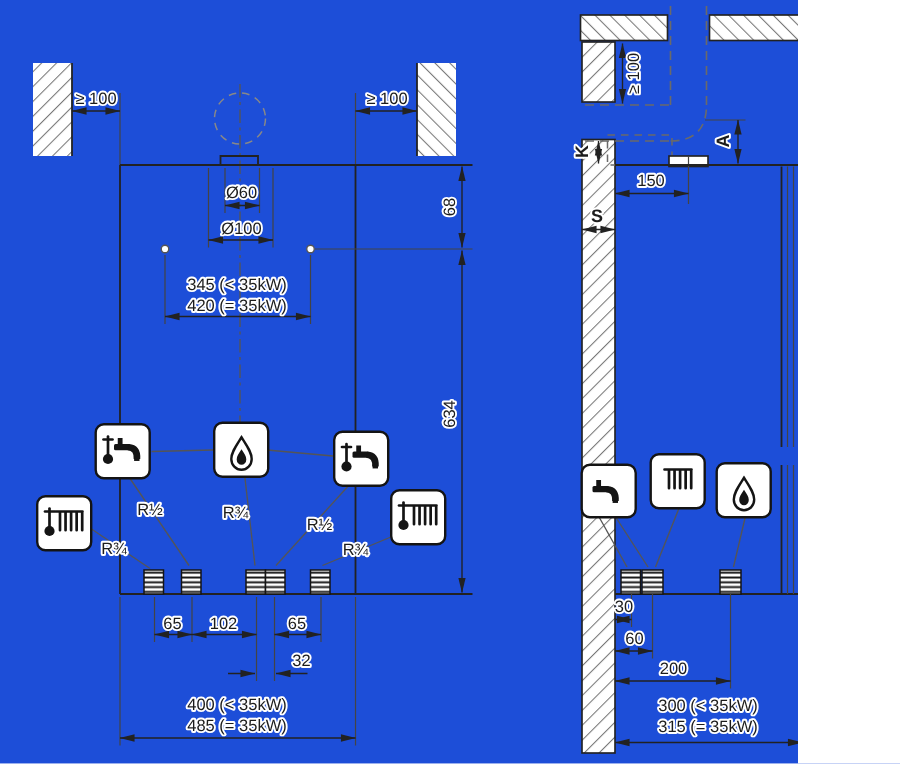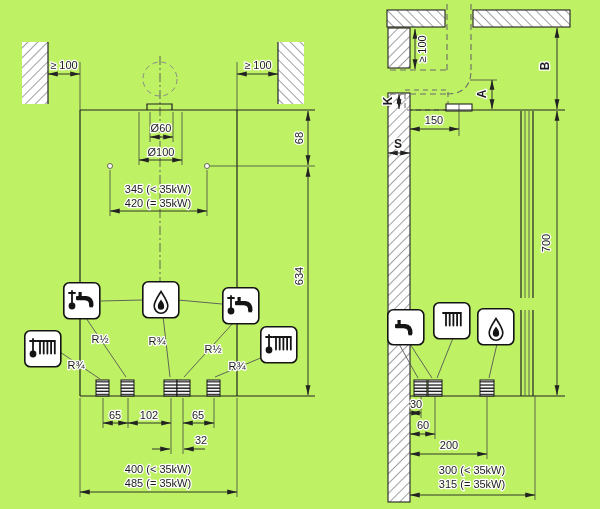--- a/index.html
+++ b/index.html
@@ -1,16 +1,16 @@
 <!DOCTYPE html>
 <html><head>
 <meta charset="utf-8">
 <style>
   html,body{margin:0;padding:0;background:#fff;}
-  .canvas{position:relative;width:600px;height:509px;background:#bef264;overflow:hidden;
+  .canvas{position:relative;width:532px;height:509px;background:#1d4ed8;overflow:hidden;
           font-family:"Liberation Sans", sans-serif;}
   svg{display:block;}
   text{font-family:"Liberation Sans", sans-serif;font-size:11px;fill:#1c1c1c;
        paint-order:stroke;stroke:#ffffff;stroke-width:2.5px;stroke-linejoin:round;}
   text.bold{font-weight:bold;font-size:12px;}
   .main{stroke:#222;stroke-width:1.2;fill:none;}
   .thin{stroke:#444;stroke-width:0.8;fill:none;}
   .dim{stroke:#222;stroke-width:0.9;fill:none;}
   .dash{stroke:#6a6a6a;stroke-width:1.1;fill:none;stroke-dasharray:6 4;}
   .cline{stroke:#555;stroke-width:0.9;fill:none;stroke-dasharray:9 3 2 3;}

